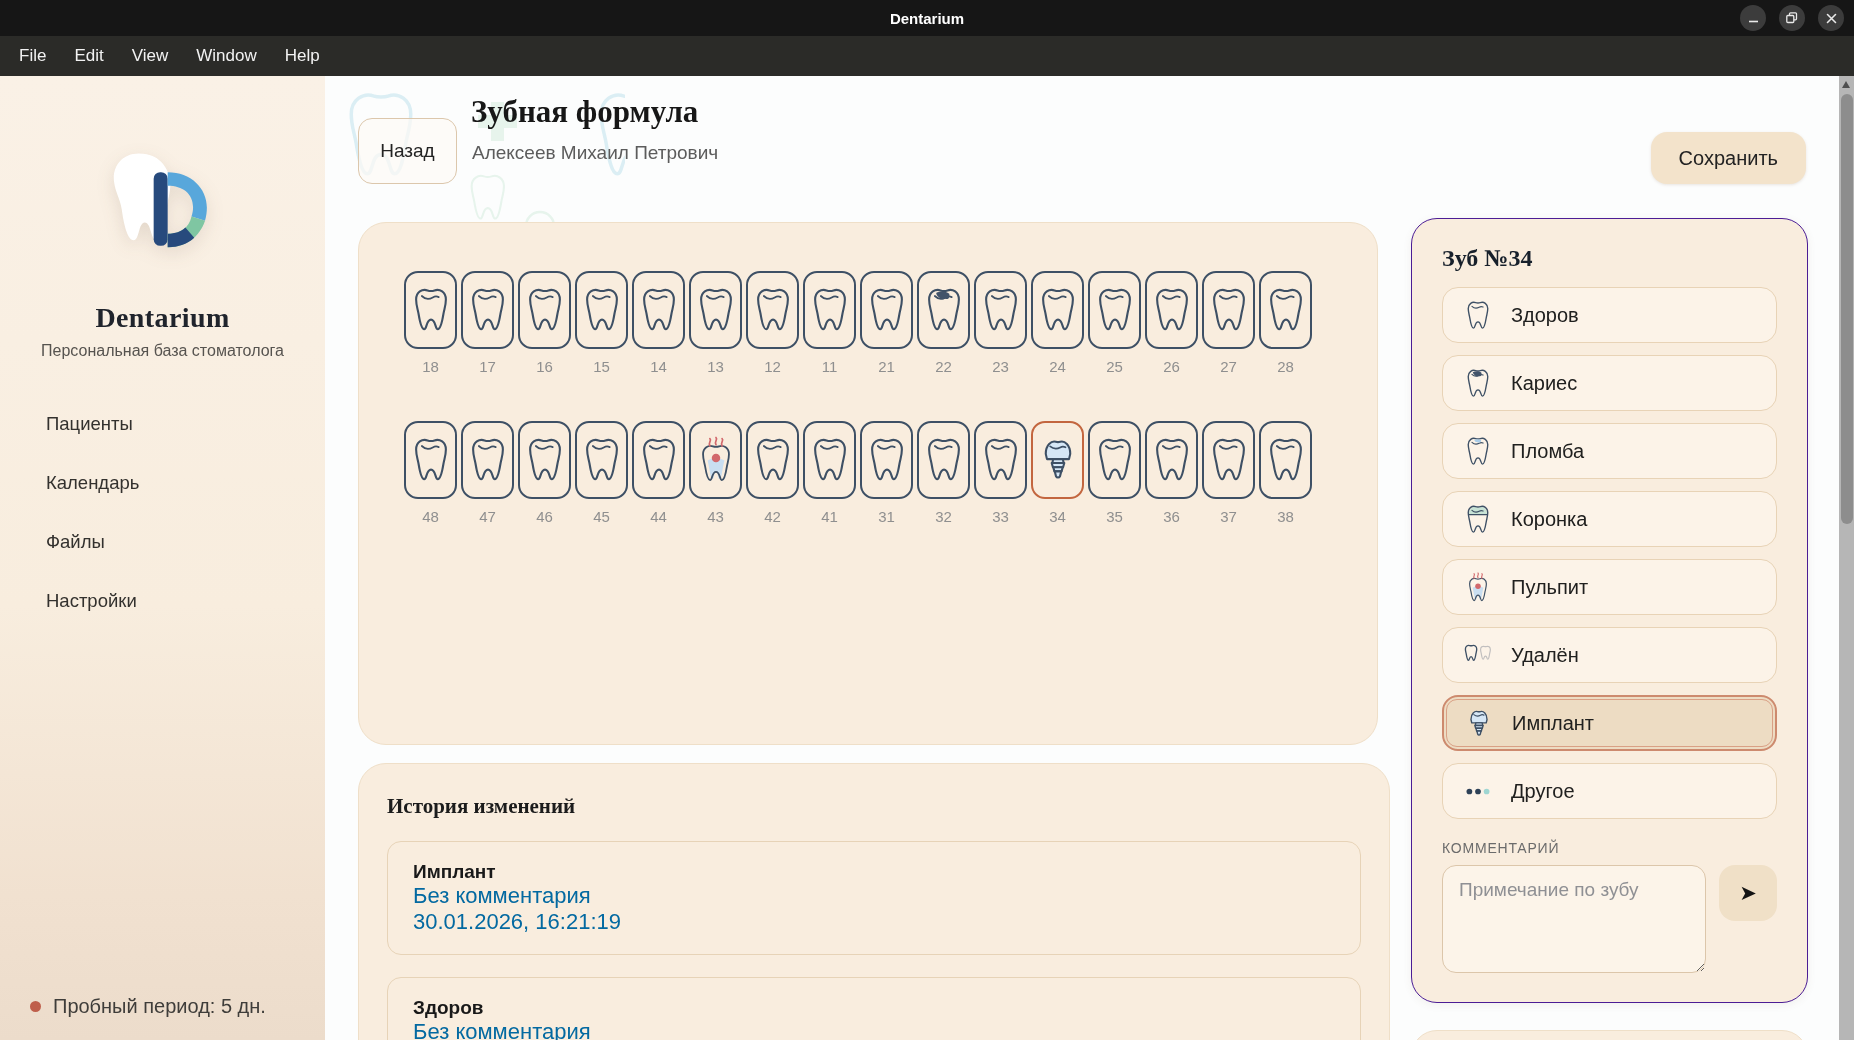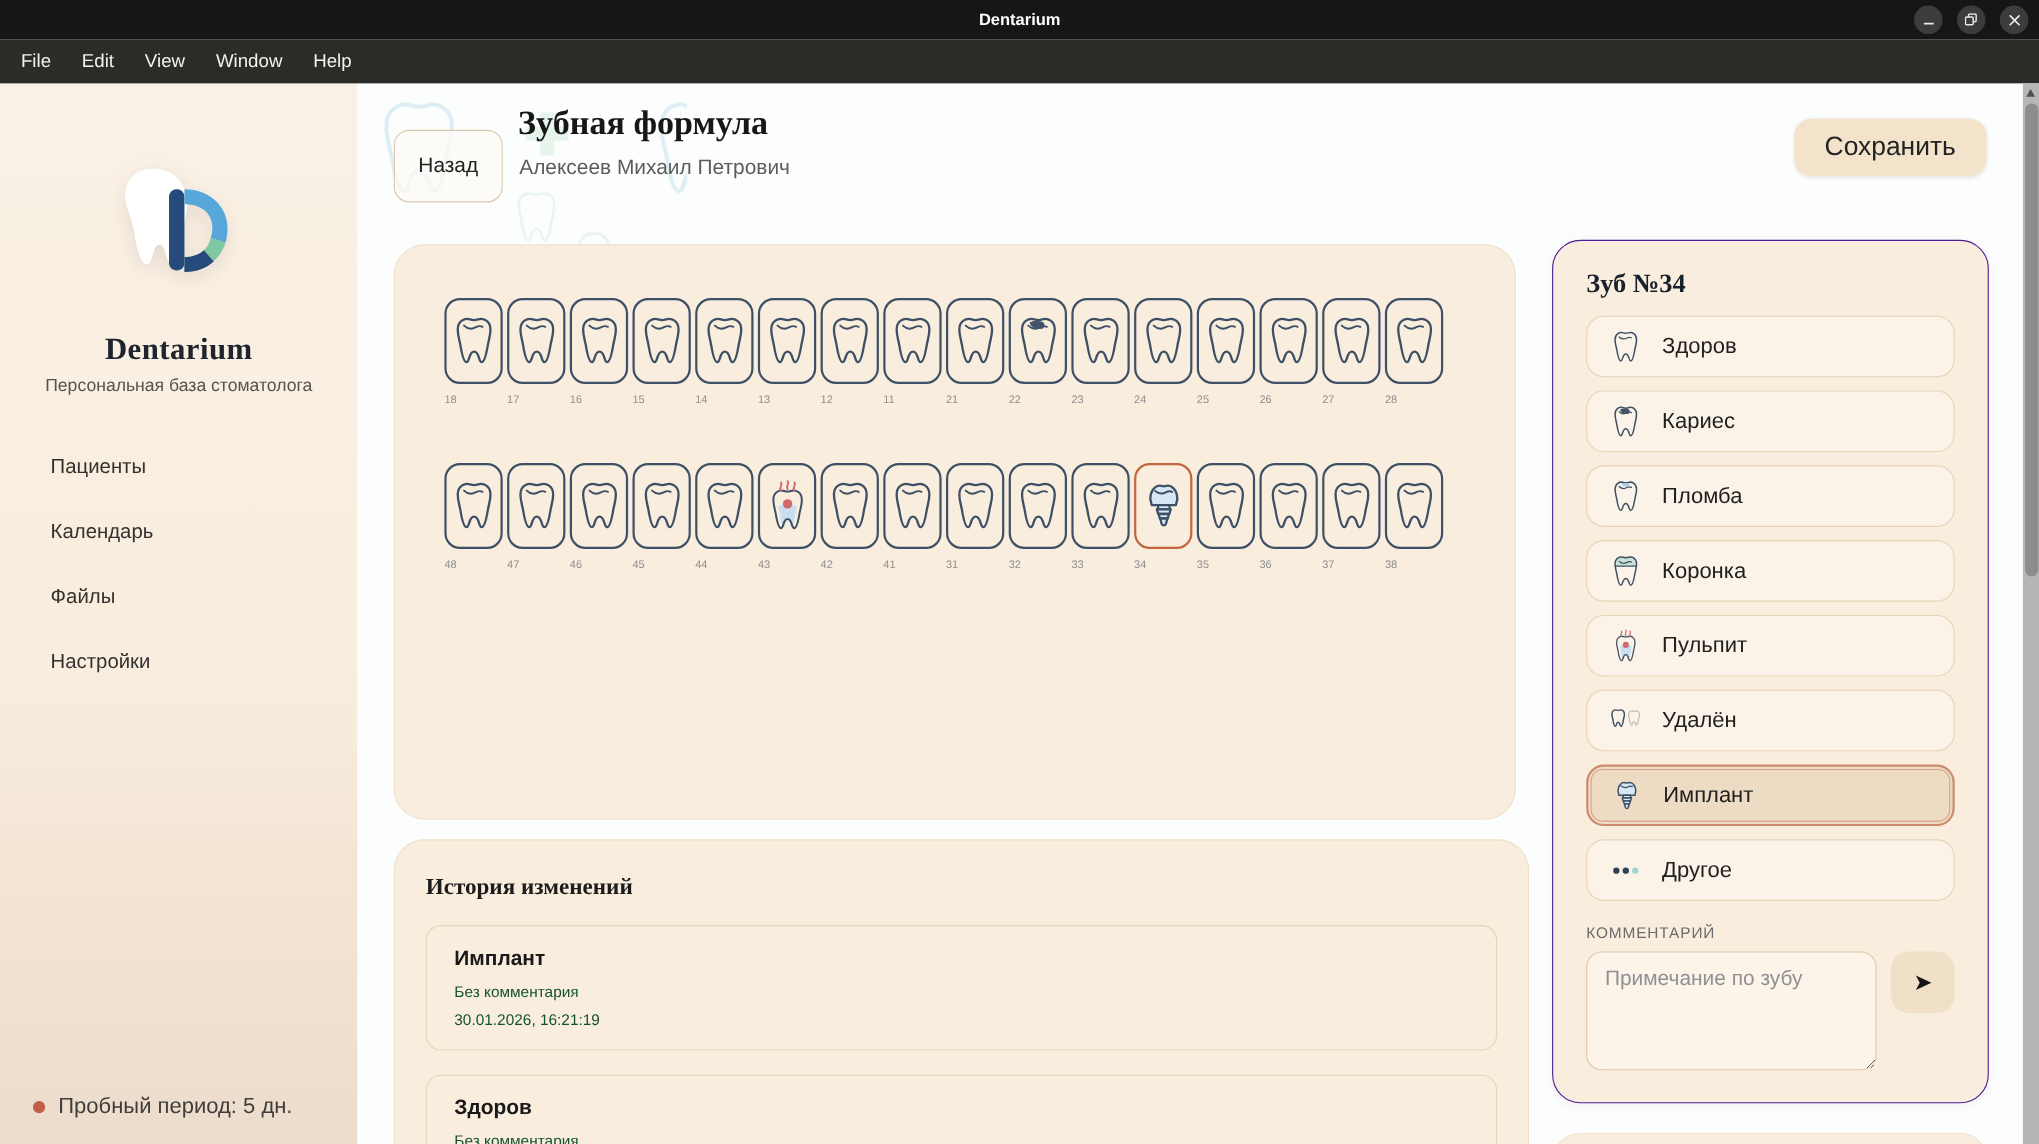--- a/index.html
+++ b/index.html
@@ -36,38 +36,38 @@
   .trial{margin-top:auto;margin-bottom:22px;align-self:flex-start;padding-left:30px;display:flex;align-items:center;gap:12px;font-size:20px;color:#3f3d3a}
   .trial-dot{width:11px;height:11px;border-radius:50%;background:var(--trial-dot)}
 
   .main{flex:1;position:relative;overflow:hidden;background:#fcfdfd}
   .bg-pattern{position:absolute;inset:0;pointer-events:none}
 
   
   .back-btn{position:absolute;left:33px;top:42px;width:99px;height:66px;border-radius:14px;border:1.5px solid #dcc7ac;background:rgba(253,250,245,.7);font-size:19px;color:#232323;cursor:pointer;font-family:inherit}
   .page-title{position:absolute;left:146px;top:18px;font-family:"Liberation Serif",serif;font-weight:700;font-size:31px;color:#171717}
   .patient{position:absolute;left:147px;top:66px;font-size:19px;color:#5c5c5c}
-  .save-btn{position:absolute;top:32px;right:48px;height:52px;padding:0 28px;border-radius:16px;background:var(--accent-save-bg);border:none;font-size:24px;color:#232323;cursor:pointer;font-family:inherit;box-shadow:0 1px 3px rgba(120,90,60,.15)}
+  .save-btn{position:absolute;top:56px;right:48px;height:52px;padding:0 28px;border-radius:16px;background:var(--accent-save-bg);border:none;font-size:20px;color:#232323;cursor:pointer;font-family:inherit;box-shadow:0 1px 3px rgba(120,90,60,.15)}
 
   
   .chart-panel{position:absolute;left:33px;top:146px;width:1020px;height:523px;background:var(--panel-bg);border-radius:28px;border:1px solid #efdfc8}
   .teeth-row{position:absolute;left:45px;display:flex;gap:4px}
   .row-upper{top:48px}
   .row-lower{top:198px}
   .tooth-cell{width:53px}
   .cell-box{width:53px;height:78px;border:2px solid var(--ink);border-radius:14px;display:flex;align-items:center;justify-content:center;cursor:pointer;overflow:hidden}
   .cell-box.selected{border-color:var(--cell-selected)}
-  .tooth-num{margin-top:9px;font-size:10px;color:#8f8f8f}
+  .tooth-num{text-align:center;margin-top:9px;font-size:15px;color:#8f8f8f}
 
   
   .history-panel{position:absolute;left:33px;top:687px;width:1032px;height:560px;background:var(--panel-bg);border-radius:28px;border:1px solid #efdfc8;padding:30px 28px}
   .history-title{font-family:"Liberation Serif",serif;font-weight:700;font-size:21px;color:#1c1c1c}
   .hist-card{margin-top:22px;border:1.5px solid #e7d3b7;border-radius:14px;padding:19px 25px}
   .hist-state{font-size:19px;font-weight:700;color:#191919}
-  .hist-line{font-size:14px;color:#14532d;margin-top:10px}
+  .hist-line{font-size:22px;color:#0369a1;margin-top:0}
 
   
   .tooth-panel{position:absolute;left:1086px;top:142px;width:397px;height:785px;background:var(--panel-bg);border-radius:26px;border:1px solid #4c1d95;padding:26px 30px;box-shadow:0 2px 8px rgba(120,90,60,.08)}
   .tp-title{font-family:"Liberation Serif",serif;font-weight:700;font-size:24px;color:#17202b}
   .opt{display:flex;align-items:center;gap:17px;height:56px;margin-top:12px;width:100%;border-radius:16px;border:1.5px solid #e8d3b6;background:rgba(255,250,242,.5);padding:0 0 0 19px;cursor:pointer;position:relative;font-family:inherit;text-align:left}
   .opt:first-of-type{margin-top:15px}
   .opt-icon{display:flex;align-items:center;justify-content:center;width:32px}
   .opt-label{font-size:20px;color:#20201f}
   .opt.selected{background:var(--option-selected-bg);border:2px solid var(--option-selected-border)}
   .opt.selected::after{content:"";position:absolute;inset:2px;border:1.5px solid #d9a085;border-radius:11px;pointer-events:none}

